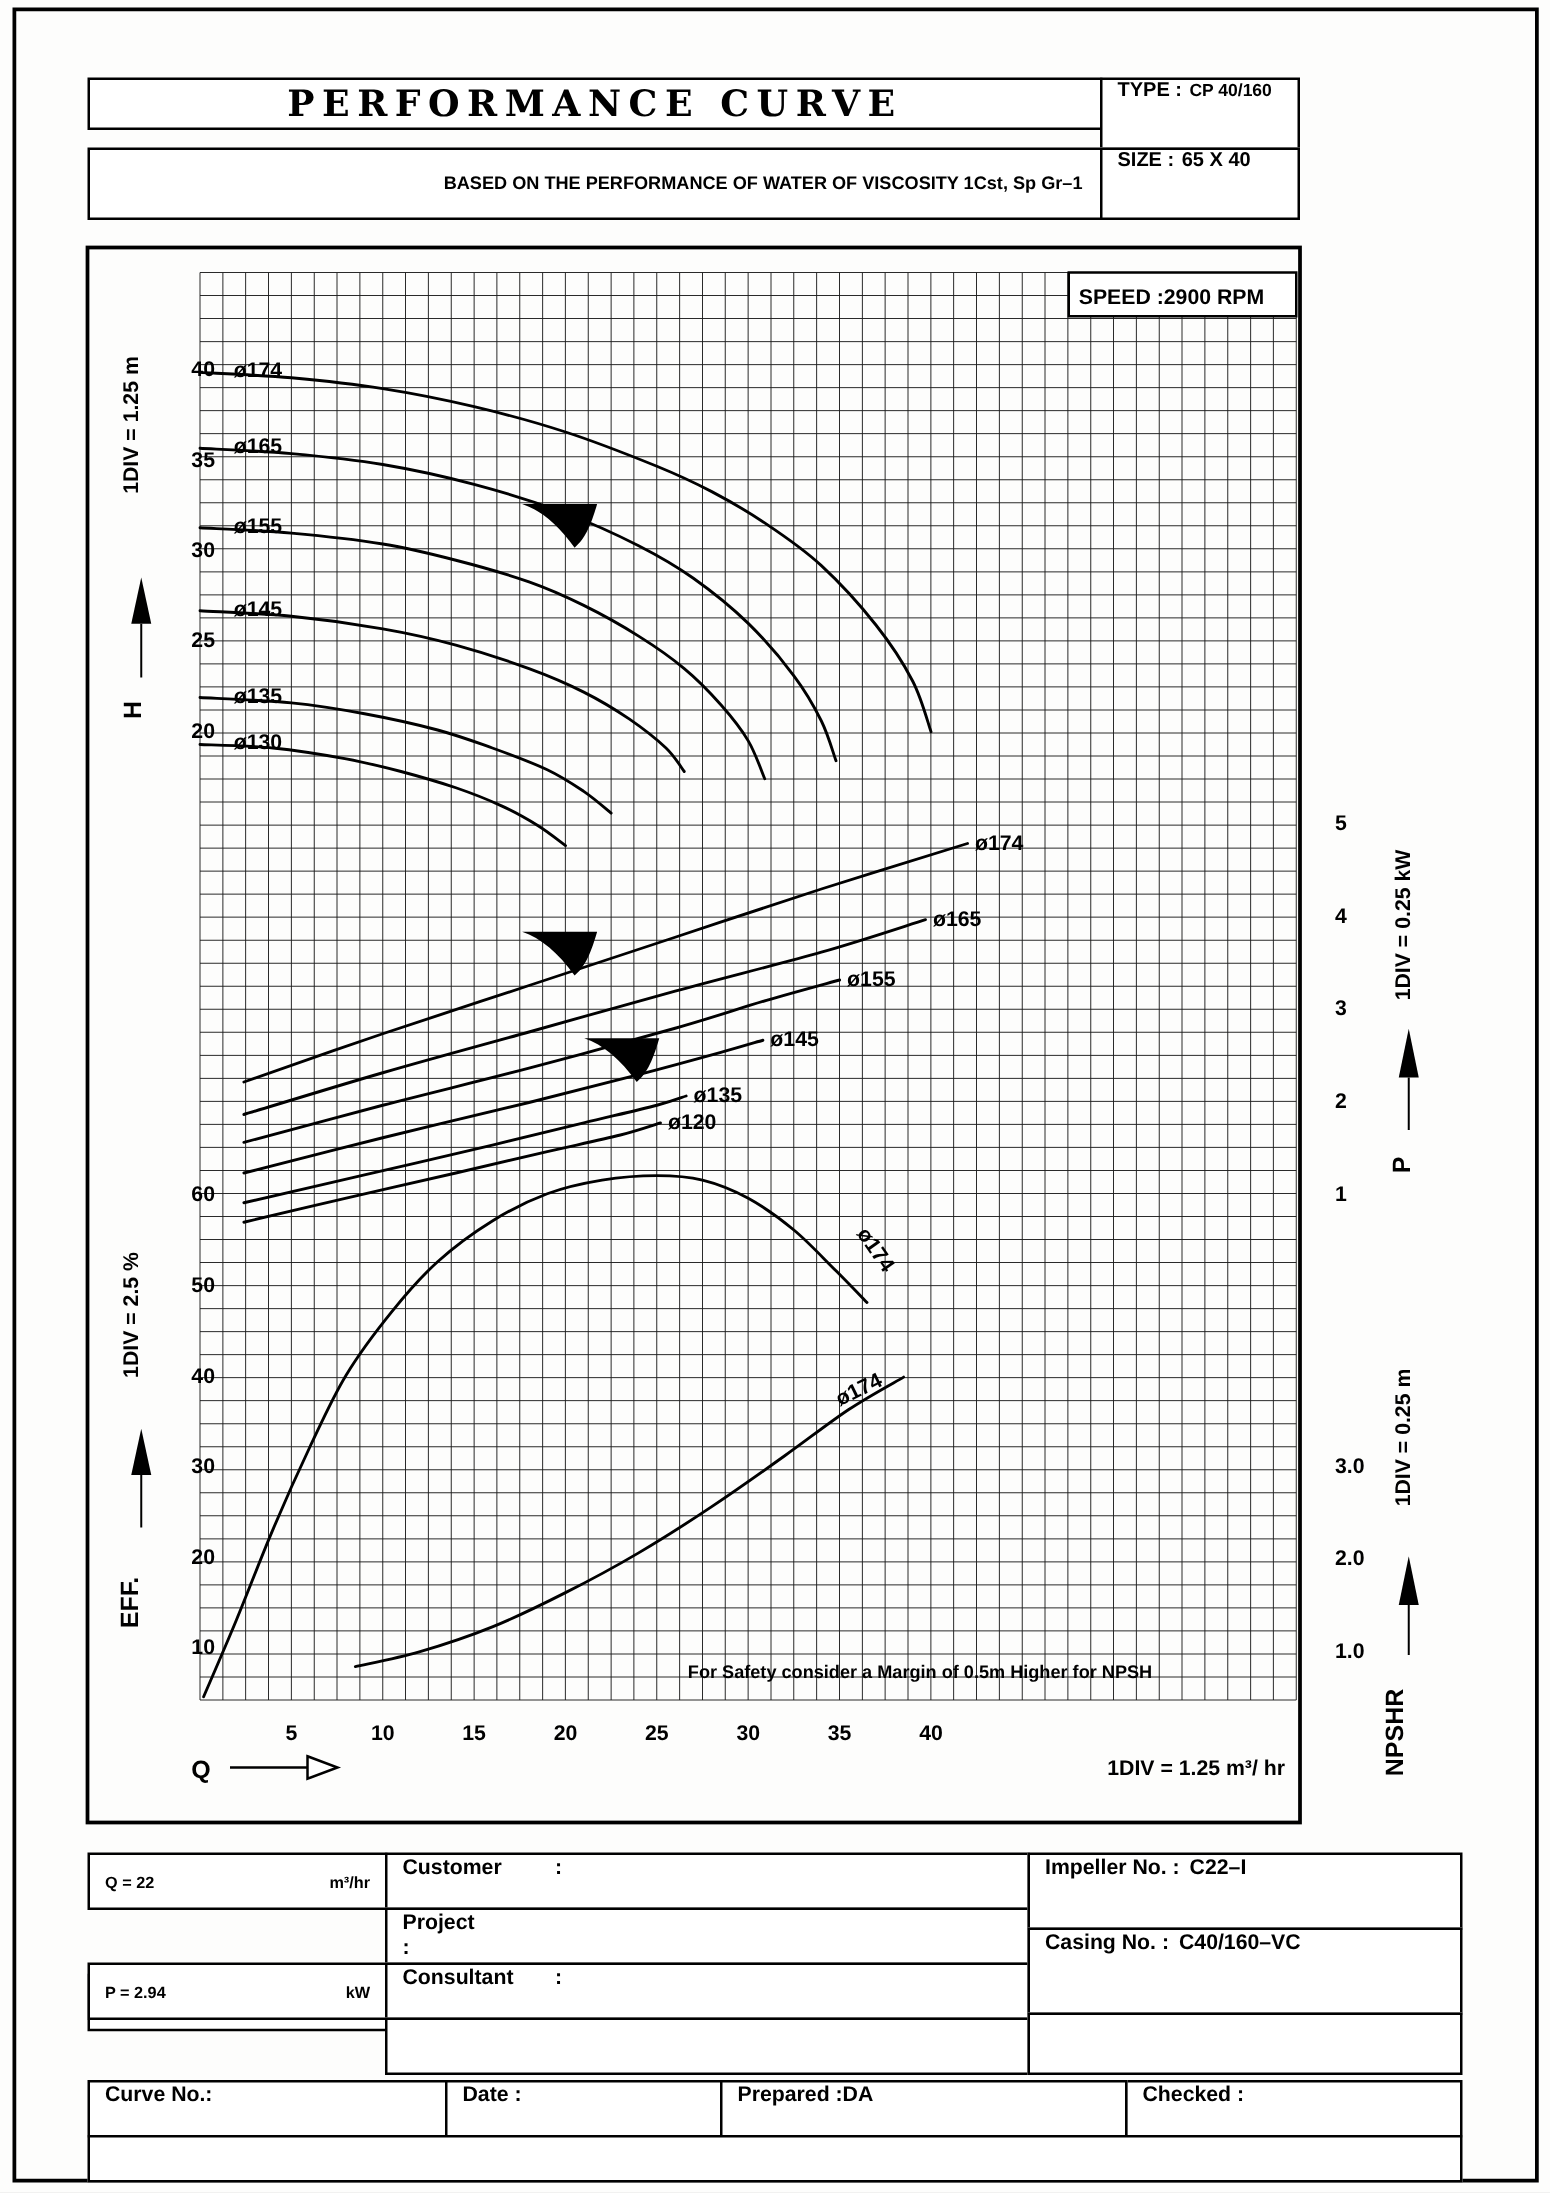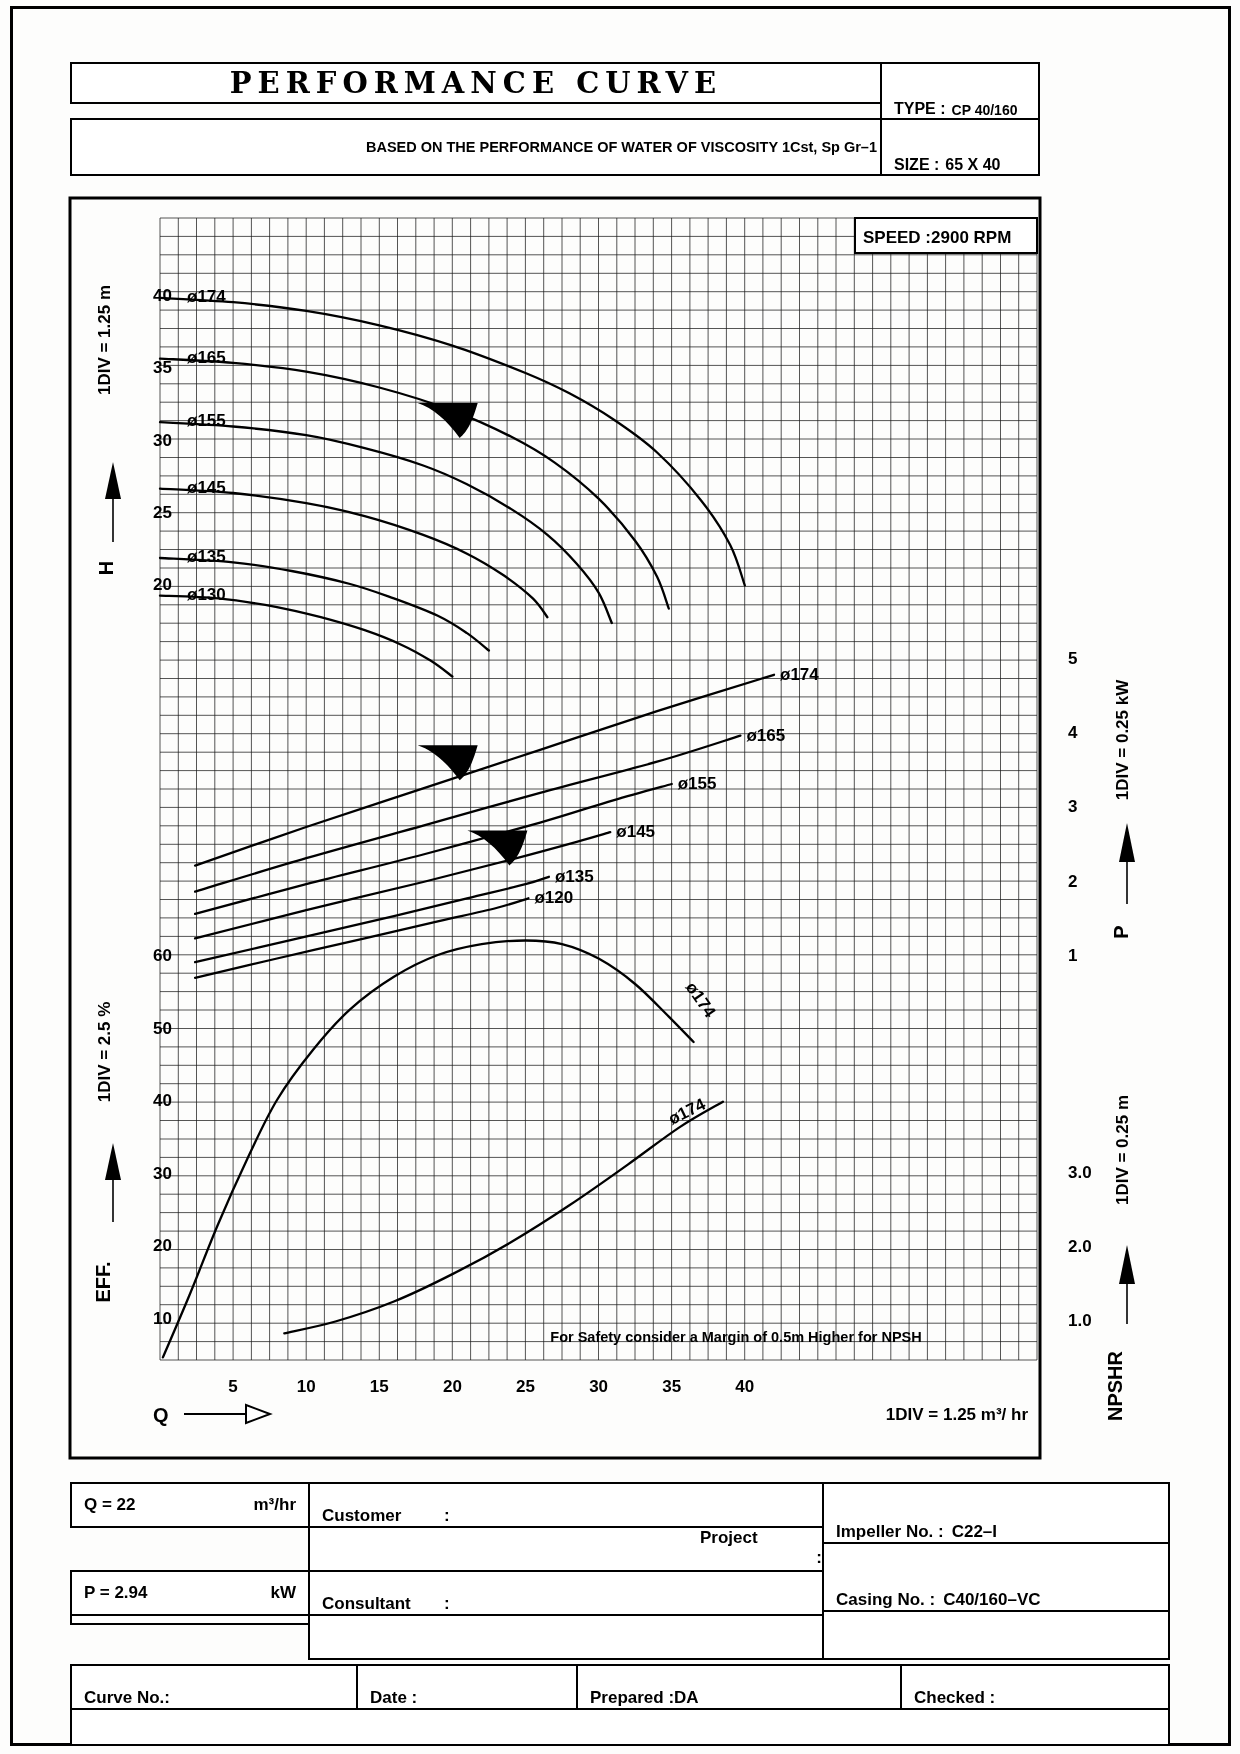--- a/index.html
+++ b/index.html
@@ -1,34 +1,34 @@
 <!DOCTYPE html>
 <html><head>
 <meta charset="utf-8">
 <style>
   html,body{margin:0;padding:0;background:#e8e8e8;}
   #page{position:relative;width:1240px;height:1754px;background:#fdfdfc;margin:0 auto;
         font-family:"Liberation Sans",sans-serif;color:#000;overflow:hidden;}
   .abs{position:absolute;box-sizing:border-box;}
   .box{position:absolute;box-sizing:border-box;border:2.5px solid #000;background:#fff;}
-  .cellpad{padding-left:12px;display:flex;align-items:flex-end;}
+  .cellpad{padding-left:12px;display:flex;align-items:flex-start;}
   #outer-border{left:10px;top:6px;width:1221px;height:1740px;border:3px solid #000;background:transparent;}
   
   #title-cell{left:70px;top:62px;width:812px;height:42px;display:flex;align-items:center;justify-content:center;}
   #title-text{font-family:"DejaVu Serif",serif;font-weight:bold;font-size:29px;letter-spacing:6px;}
   #type-cell{left:880px;top:62px;width:160px;height:58px;font-size:16px;font-weight:600;}
   #subtitle-cell{left:70px;top:118px;width:812px;height:58px;display:flex;align-items:center;justify-content:flex-end;
-                 padding-right:3px;font-size:14.5px;font-weight:700;}
+                 padding-right:14px;font-size:14.5px;font-weight:700;}
   #size-cell{left:880px;top:118px;width:160px;height:58px;font-size:16px;font-weight:600;}
   .tv{font-size:14px;font-weight:700;margin-left:6px;}
   
   #chart-frame-svg{left:60px;top:190px;width:1110px;height:1270px;}
   svg text{font-family:"Liberation Sans",sans-serif;fill:#000;}
   
-  .duty-row{display:flex;justify-content:space-between;align-items:center;padding:16px 12px;font-size:17px;font-weight:600;}
+  .duty-row{display:flex;justify-content:space-between;align-items:center;padding:16px 12px;font-size:13px;font-weight:600;}
   .clbl{display:inline-block;min-width:122px;}
   .midrow{font-size:17px;font-weight:600;}
   .refrow{font-size:17px;font-weight:600;}
   .botcell{font-size:17px;font-weight:600;}
 </style>
 </head>
 <body>
 <div id="page">
 
 <div class="box" id="outer-border" style="background:transparent;"></div>

